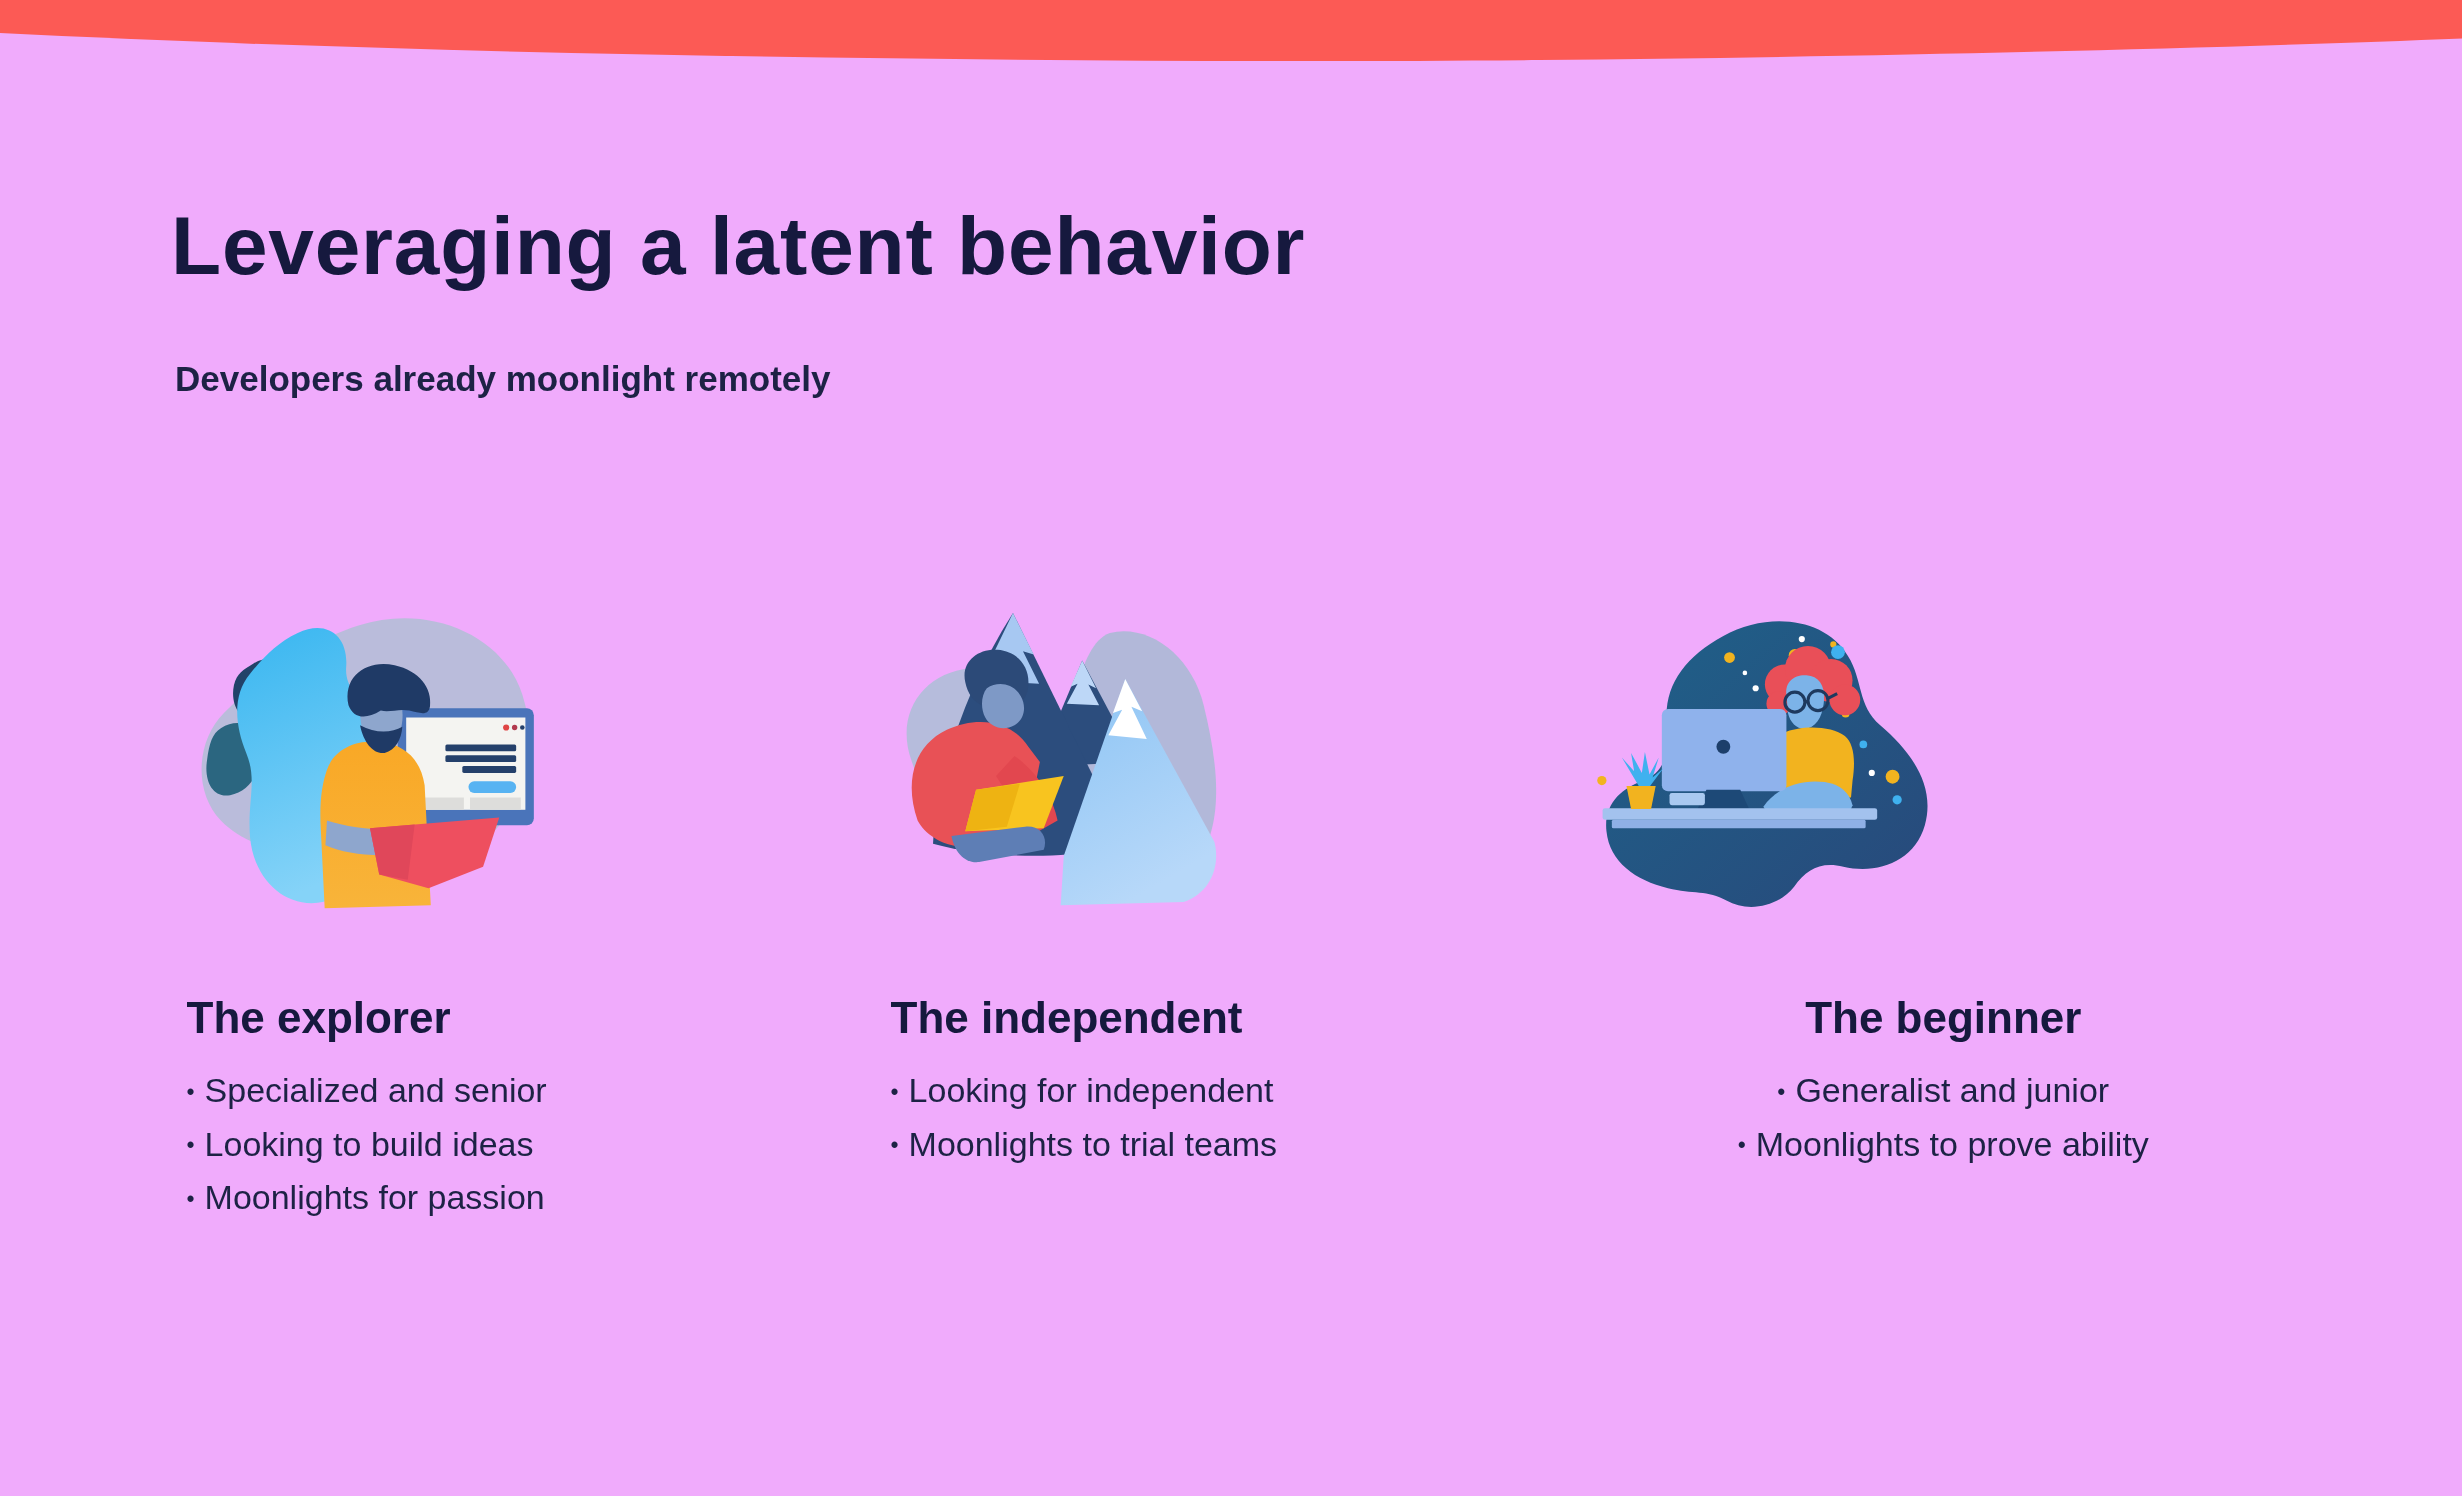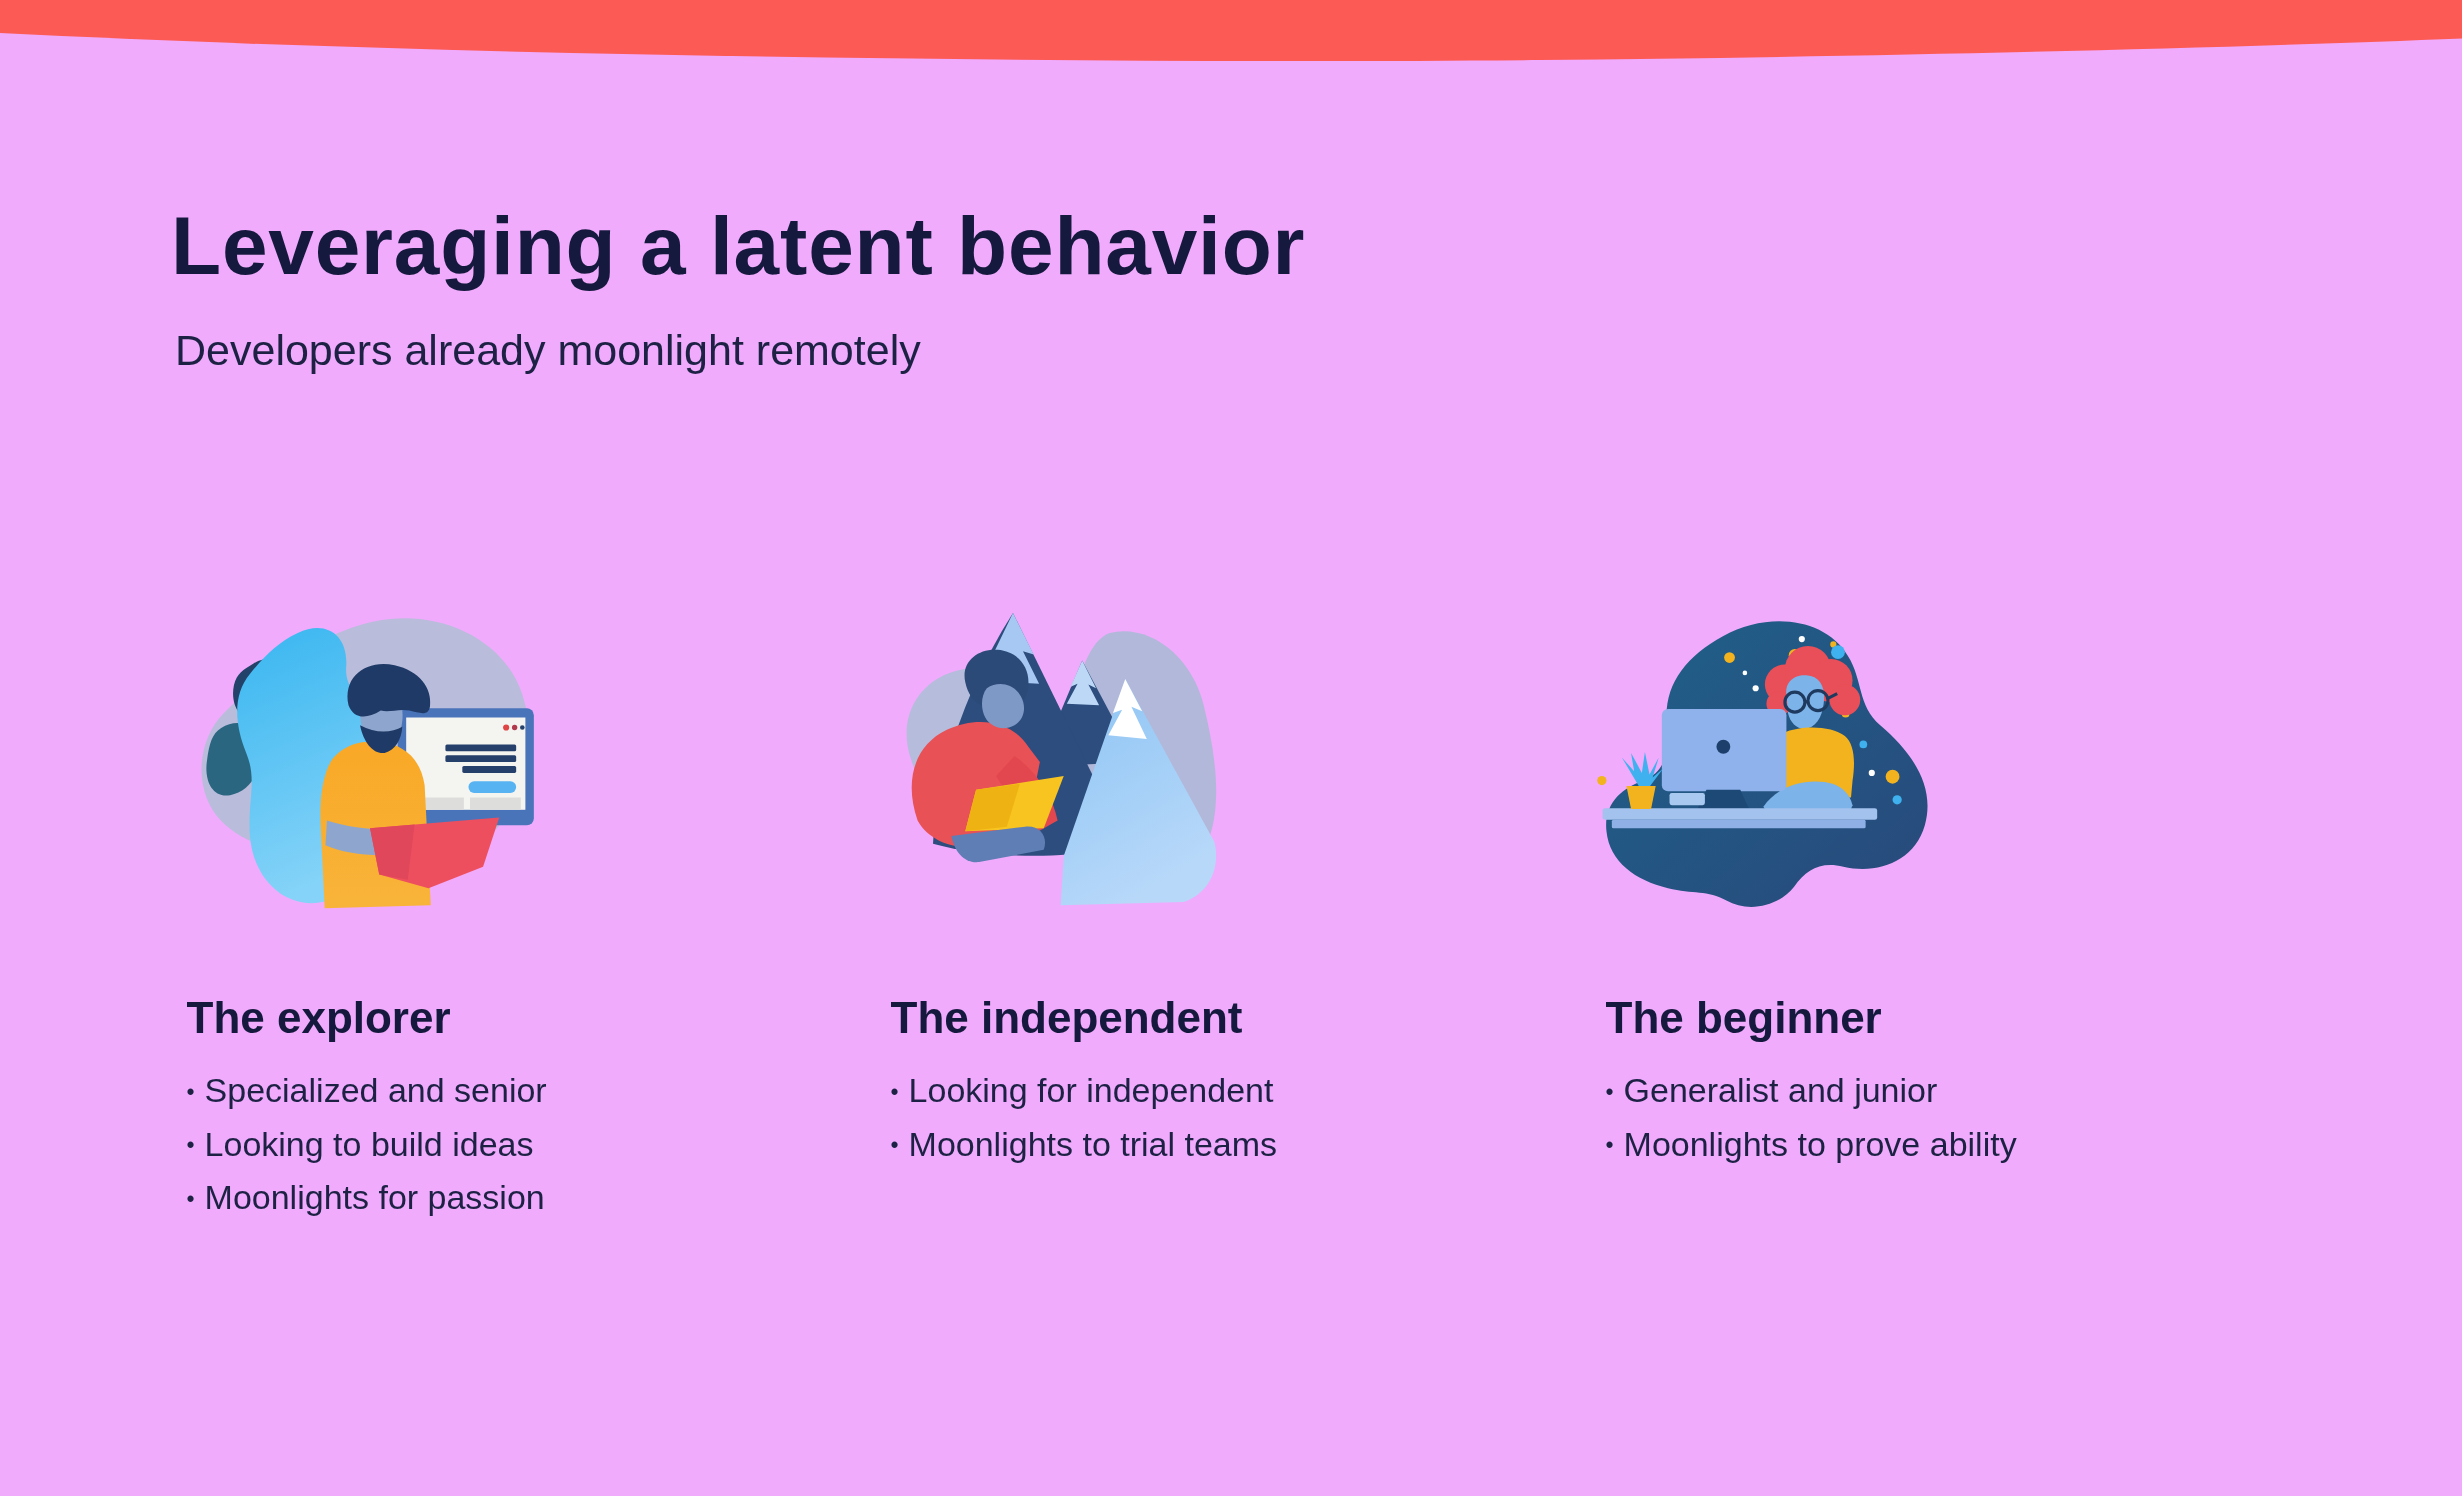--- a/index.html
+++ b/index.html
@@ -30,34 +30,34 @@
     top: 199px;
     margin: 0;
     font-size: 82px;
     font-weight: 700;
     letter-spacing: 0.8px;
     color: var(--heading-navy);
   }
   .subtitle {
     position: absolute;
     left: 175px;
-    top: 326px;
+    top: 359px;
     margin: 0;
-    font-size: 43px;
-    font-weight: 400;
+    font-size: 35px;
+    font-weight: 700;
     color: var(--text-navy);
   }
   .col {
     position: absolute;
     top: 596px;
     width: 677px;
   }
   .col-1 { left: 185px; }
   .col-2 { left: 889px; }
-  .col-3 { left: 1604px; }
+  .col-3 { left: 1604px; text-align: center; }
   .ill { display: block; width: 385px; height: 323px; }
   .ill-1 { margin-left: -9.2px; }
   .ill-2 { margin-left: -27px; }
   .ill-3 { margin-left: -27px; }
   .persona-name {
     margin: 75px 0 0 1.5px;
     font-size: 44px;
     font-weight: 700;
     color: var(--heading-navy);
     line-height: 1.1;

